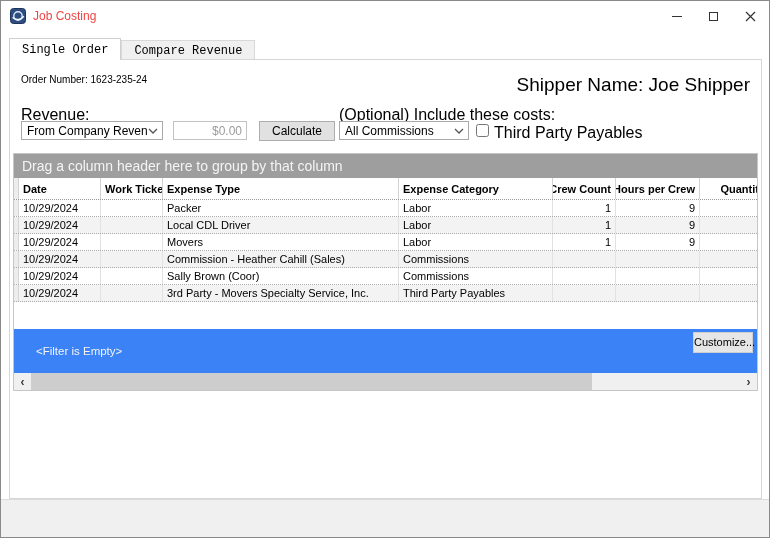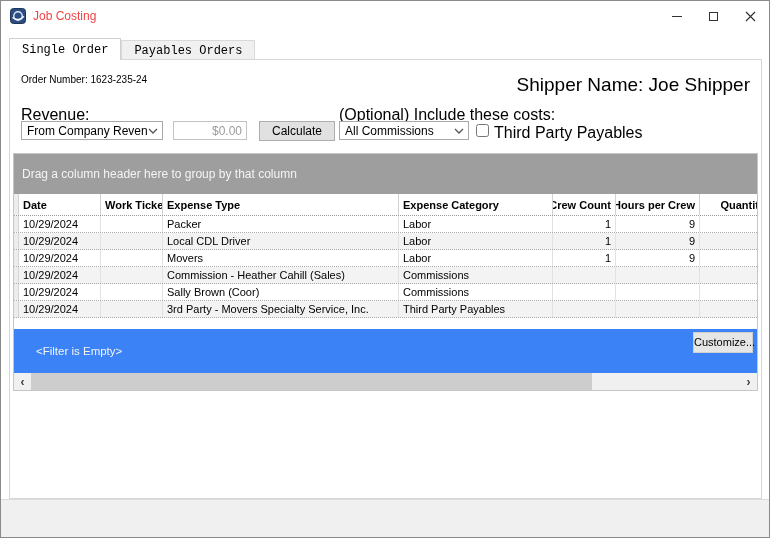--- a/index.html
+++ b/index.html
@@ -42,22 +42,22 @@
                   border:1px solid #c3c3c3; font:12px "Liberation Sans",sans-serif;
                   color:#9b9b9b; text-align:right; padding:0 4px; background:#fff; }
   .btn { position:absolute; background:#e1e1e1; border:1px solid #adadad;
          font:12px "Liberation Sans",sans-serif; color:#000; text-align:center; cursor:default; }
   .calc-btn { left:258px; top:120px; width:76px; height:20px; line-height:18px; }
   .chk { position:absolute; left:475px; top:123px; width:13px; height:13px; margin:0; }
   .chk-label { left:493px; top:123px; }
   
   .grid { left:12px; top:152px; width:745px; height:238px; border:1px solid #c6c6c6;
           background:#fff; display:flex; flex-direction:column; overflow:hidden; }
-  .group-band { height:40px; background:#9e9e9e; color:#f4f4f4; display:flex;
-                align-items:center; padding-left:8px; font-size:12px; flex:none; }
+  .group-band { height:24px; background:#9e9e9e; color:#f4f4f4; display:flex;
+                align-items:center; padding-left:8px; font-size:14px; flex:none; }
   .ghead { height:22px; display:flex; flex:none; background:#fff;
            border-bottom:1px dotted #9a9a9a; }
   .gcell { flex:none; padding:1px 4px; font-size:11px; white-space:nowrap; overflow:hidden;
            border-right:1px solid #e2e2e2; display:flex; align-items:center; }
   .ghead .gcell { font-weight:bold; border-right:1px solid #d2d2d2; }
   .grow { height:17px; display:flex; flex:none; border-bottom:1px dotted #ababab; background:#fff; }
   .grow:nth-child(even) { background:#f3f3f3; }
   .ind { width:5px; padding:0; background:#ededed; border-right:1px solid #d5d5d5; }
   .c0 { width:82px; } .c1 { width:62px; } .c2 { width:236px; } .c3 { width:154px; }
   .c4 { width:63px; justify-content:flex-end; }
@@ -113,21 +113,21 @@
       <div class="winbtn">
         <svg width="11" height="11" viewBox="0 0 11 11">
             <path d="M1 1 L10 10 M10 1 L1 10" stroke="#333" stroke-width="1.2"></path>
           </svg>
       </div>
     </div>
   </div>
 
   <div class="tabstrip">
     <div class="tab active">Single Order</div>
-    <div class="tab">Payables Orders</div>
+    <div class="tab">Compare Revenue</div>
   </div>
   <div class="tabpage"></div>
 
   <div class="layer order-number">Order Number: 1623-235-24</div>
   <div class="layer shipper-name">Shipper Name: Joe Shipper</div>
 
   <div class="layer lbl revenue-label">Revenue:</div>
   <div class="combo combo1 layer">
     <span class="ctext">From Company Revenue</span>
     <svg width="10" height="6" viewBox="0 0 10 6">

